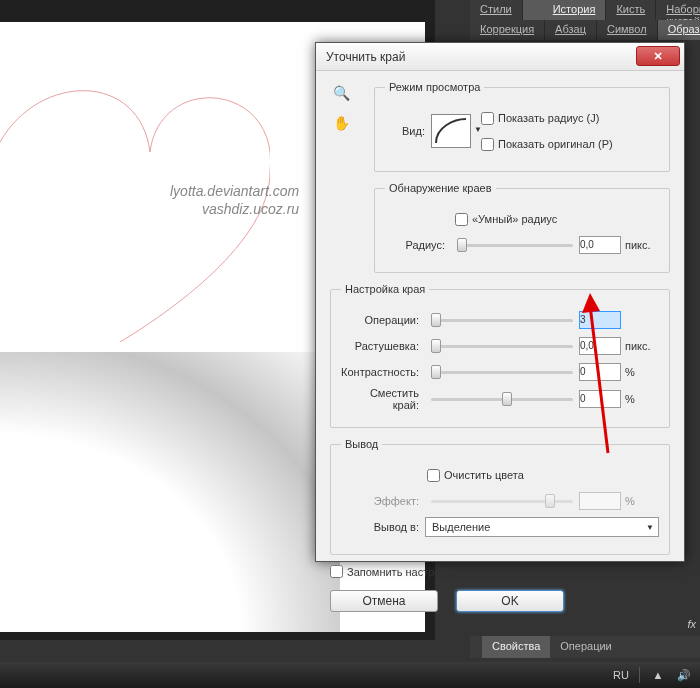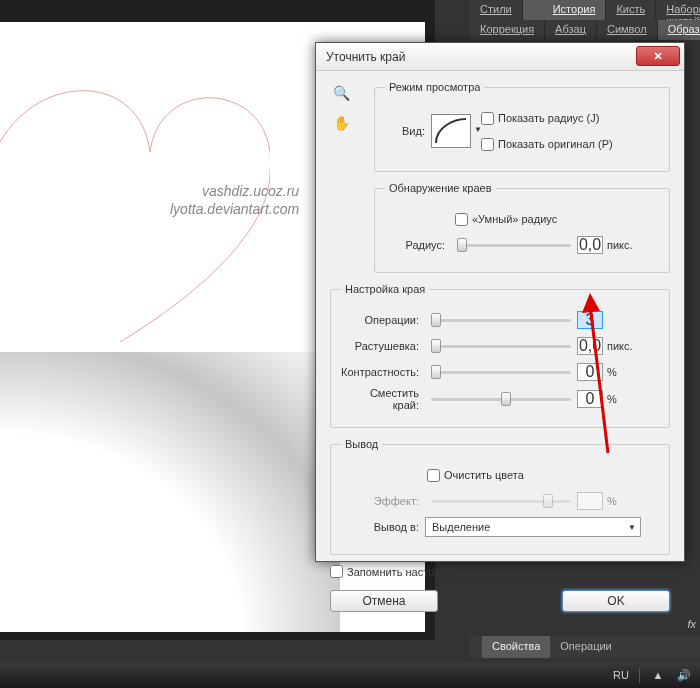--- a/index.html
+++ b/index.html
@@ -24,45 +24,45 @@
 
 .dialog { position: absolute; left: 315px; top: 42px; width: 370px; height: 520px; background: #f0f0f0; border: 1px solid #555; box-shadow: 0 0 12px rgba(0,0,0,0.6); }
 .titlebar { height: 28px; background: linear-gradient(#fdfdfd, #e8e8e8); border-bottom: 1px solid #ccc; display: flex; align-items: center; padding: 0 6px; position: relative; }
 .titlebar .title { font-size: 12px; color: #333; padding-left: 4px; }
 .titlebar .close { position: absolute; right: 4px; top: 3px; width: 44px; height: 20px; background: linear-gradient(#e07070, #c83838); border: 1px solid #a02020; border-radius: 3px; display: flex; align-items: center; justify-content: center; color: #fff; font-size: 11px; font-weight: bold; }
 .dialog-body { padding: 10px 14px; font-size: 11px; color: #333; position: relative; }
 
 .toolcol { position: absolute; left: 14px; top: 10px; width: 30px; }
 .toolcol .toolbtn { width: 24px; height: 24px; margin-bottom: 6px; display: flex; align-items: center; justify-content: center; font-size: 14px; color: #333; }
 
-fieldset { border: 1px solid #ccc; border-radius: 2px; margin-bottom: 10px; padding: 10px 28px 12px 10px; margin-left: 44px; }
+fieldset { border: 1px solid #ccc; border-radius: 2px; margin-bottom: 10px; padding: 10px 10px 12px 10px; margin-left: 44px; }
 legend { font-size: 11px; padding: 0 4px; color: #333; }
 
 .row { display: flex; align-items: center; margin: 4px 0; min-height: 22px; }
 .lbl { text-align: right; width: 78px; margin-right: 6px; }
 .thumb { width: 40px; height: 34px; border: 1px solid #888; background: #fff; position: relative; margin-right: 10px; display: flex; align-items: center; justify-content: center; }
 .thumb svg { width: 34px; height: 28px; }
 .thumb .dd { position: absolute; right: -12px; top: 10px; font-size: 8px; }
 .chk { width: 13px; height: 13px; margin-right: 4px; }
 .chklabel { font-size: 11px; }
 
 .slider { flex: 1; height: 16px; position: relative; margin: 0 6px; }
 .slider .track { position: absolute; left: 0; right: 0; top: 7px; height: 3px; background: #ccc; border-radius: 2px; }
 .slider .handle { position: absolute; top: 1px; width: 10px; height: 14px; background: linear-gradient(#fff,#d0d0d0); border: 1px solid #999; border-radius: 2px; }
-.numbox { width: 26px; height: 18px; border: 1px solid #999; background: #fff; font-size: 16px; text-align: center; line-height: 16px; }
+.numbox { width: 42px; height: 18px; border: 1px solid #999; background: #fff; font-size: 10px; line-height: 16px; }
 .numbox.focus { border: 1px solid #3399ff; background: #cde6ff; }
 .unit { margin-left: 4px; width: 34px; }
 
 .fullwidth fieldset { margin-left: 0; }
 .outsel { flex: 1; height: 20px; border: 1px solid #999; background: #fff; display: flex; align-items: center; padding: 0 6px; position: relative; }
 .outsel .dd { position: absolute; right: 4px; font-size: 8px; }
 
 .remember { display: flex; align-items: center; margin: 6px 0 12px 0; }
 
-.btnrow { display: flex; gap: 10px; justify-content: space-between; }
+.btnrow { display: flex; gap: 18px; justify-content: flex-start; }
 .btn { width: 108px; height: 22px; border: 1px solid #999; border-radius: 3px; background: linear-gradient(#fdfdfd,#e4e4e4); font-size: 12px; display: flex; align-items: center; justify-content: center; }
 .btn.primary { border: 1px solid #4a88c8; box-shadow: 0 0 3px #6ab0f0; }
 
 
 .arrow { position: absolute; pointer-events: none; }
 .arrow svg { overflow: visible; }
 
 
 .bottom-tabs { position: absolute; bottom: 30px; right: 0; width: 230px; height: 22px; background: #3a3a3a; display: flex; font-size: 11px; color: #bbb; padding-left: 12px; }
 .bottom-tabs .tab { padding: 4px 10px; }
@@ -77,22 +77,22 @@
 
 <div class="canvas">
   <div class="canvas-inner">
     <div class="shadowblob"></div>
     <div class="heart-path">
       <svg viewBox="0 0 270 260">
         <path d="M 0 60 C 40 -10, 140 -10, 150 70 C 160 -10, 280 0, 270 90 C 270 160, 170 230, 120 260" fill="none" stroke="#e8a0a0" stroke-width="1"></path>
       </svg>
     </div>
     <div class="watermark">
+      <div>lyotta.deviantart.com</div>
       <div>vashdiz.ucoz.ru</div>
-      <div>lyotta.deviantart.com</div>
     </div>
     <div class="watermark-tool">
       <svg viewBox="0 0 20 20">
           <path d="M3 17 L14 6 L16 8 L5 19 Z" fill="#555"></path>
           <circle cx="16" cy="5" r="2" fill="#555"></circle>
         </svg>
     </div>
   </div>
 </div>
 

